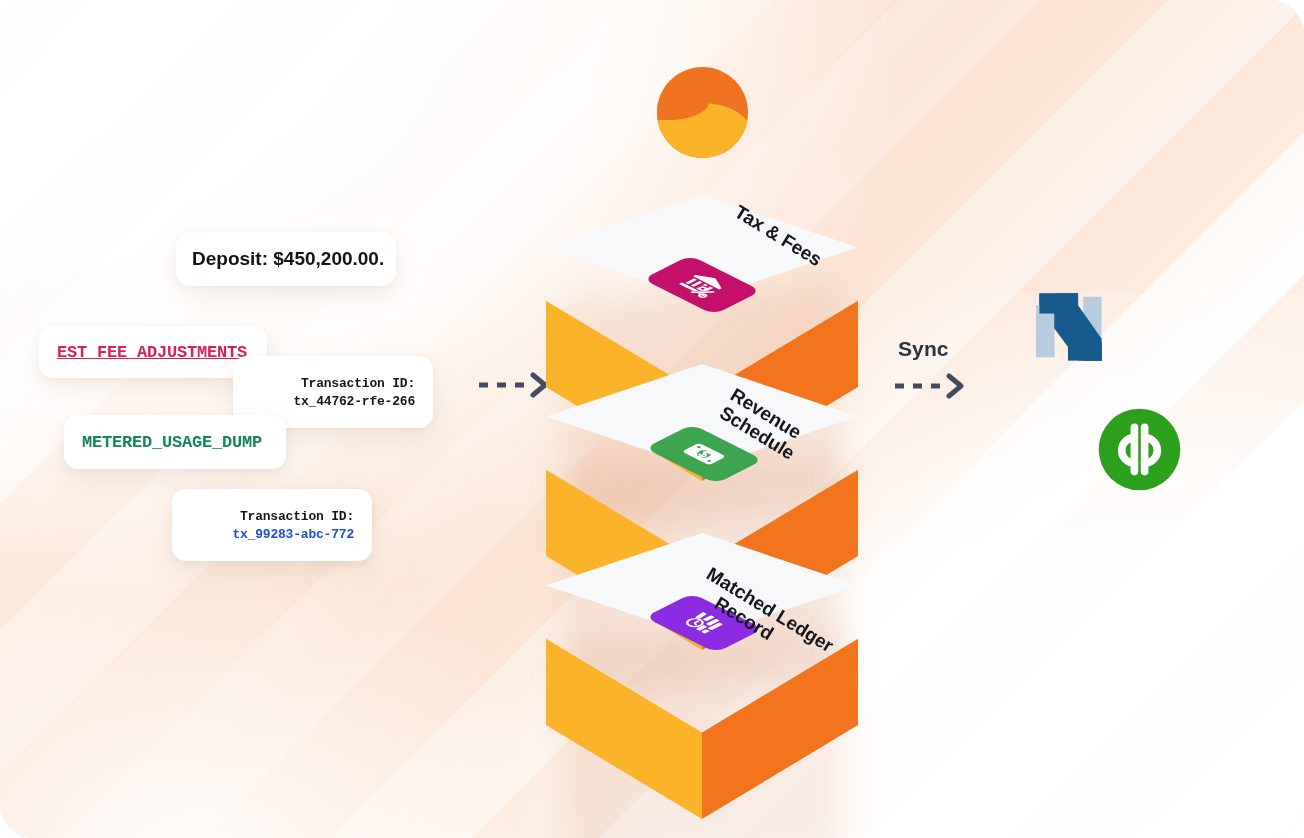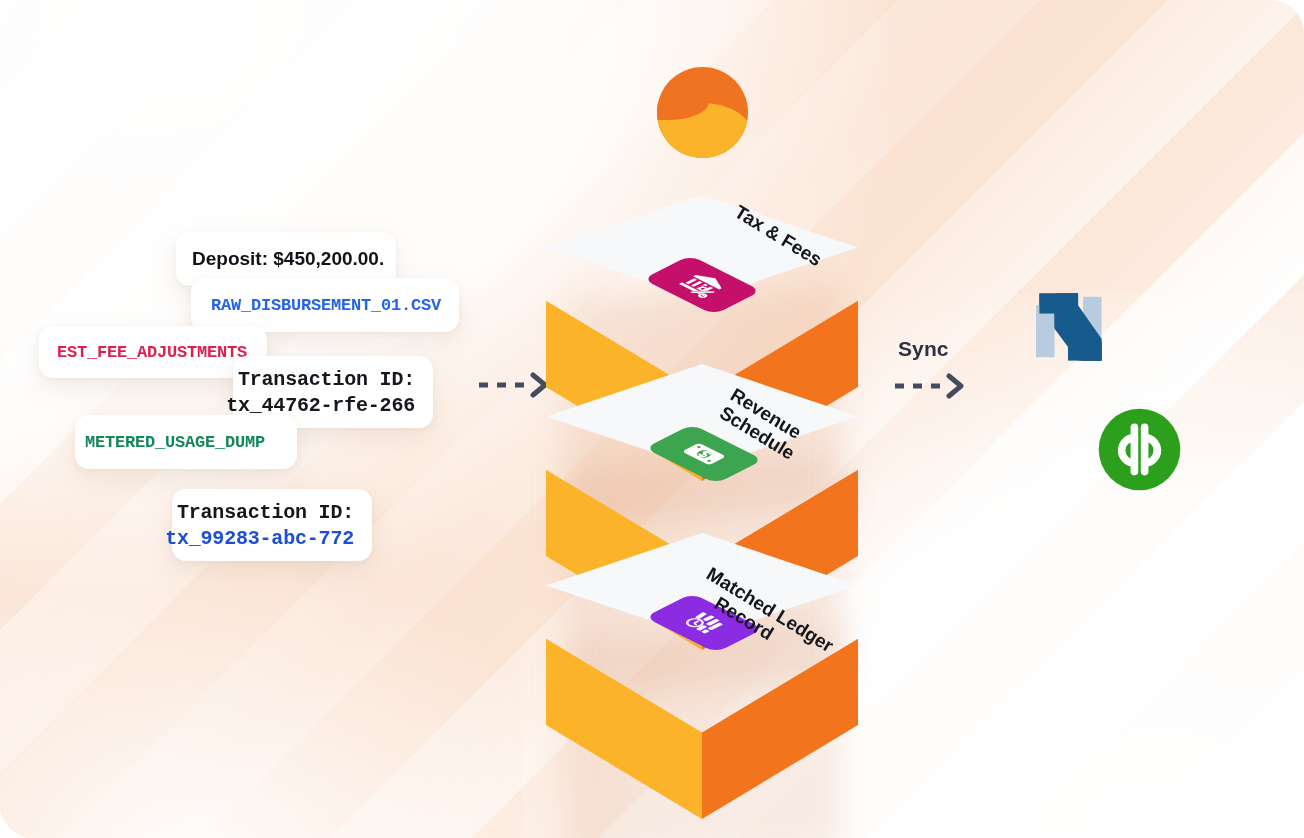--- a/index.html
+++ b/index.html
@@ -163,21 +163,21 @@
     border-radius: 14px;
     box-shadow: 0 10px 26px rgba(160, 120, 95, 0.13), 0 2px 6px rgba(140,110,90,0.07);
     display: flex;
     flex-direction: column;
     justify-content: center;
     box-sizing: border-box;
   }
   .card .mono {
     font-family: "Liberation Mono", "DejaVu Sans Mono", monospace;
     font-weight: 700;
-    font-size: 20px;
+    font-size: 13px;
     letter-spacing: -0.2px;
     white-space: nowrap;
   }
   .card .sans-bold {
     font-family: "Liberation Sans", sans-serif;
     font-weight: 700;
     font-size: 19px;
     color: #111318;
     white-space: nowrap;
   }
@@ -210,34 +210,31 @@
   <div class="bg-wash-bl"></div>
 
   <div class="brand-logo">
     <div class="wave"></div>
   </div>
 
   <div class="card" style="left:176px; top:232px; width:220px; height:54px; padding:0 16px;">
     <div class="sans-bold" style="color:#111318;">Deposit: $450,200.00.</div>
   </div>
 
-  <div class="card" style="left:191px; top:278px; width:268px; height:54px; padding:0 18px; align-items:flex-end;">
-    <div class="mono" style="color:#2563EB; font-size:17px;">RAW_DISBURSEMENT_01.CSV</div>
-  </div>
 
   <div class="card" style="left:39px; top:326px; width:228px; height:52px; padding:0 20px; align-items:flex-end;">
-    <div class="mono" style="color:#DC2150; font-size:17px;">EST_FEE_ADJUSTMENTS</div>
+    <div class="mono" style="color:#DC2150; font-size:17px;text-decoration:underline;">EST_FEE_ADJUSTMENTS</div>
   </div>
 
   <div class="card" style="left:233px; top:356px; width:200px; height:72px; padding:0 18px; align-items:flex-end;">
     <div class="mono" style="color:#15171C;">Transaction ID:</div>
     <div class="mono line2" style="color:#15171C;">tx_44762-rfe-266</div>
   </div>
 
-  <div class="card" style="left:75px; top:415px; width:222px; height:54px; padding:0 32px; align-items:flex-end;">
+  <div class="card" style="left:64px; top:415px; width:222px; height:54px; padding:0 24px; align-items:flex-end;">
     <div class="mono" style="color:#12875A; font-size:17px;">METERED_USAGE_DUMP</div>
   </div>
 
   <div class="card" style="left:172px; top:489px; width:200px; height:72px; padding:0 18px; align-items:flex-end;">
     <div class="mono" style="color:#15171C;">Transaction ID:</div>
     <div class="mono line2" style="color:#1d4ed8;">tx_99283-abc-772</div>
   </div>
 
   <div class="arrow" style="left:477px; top:372px; width:76px;">
     <svg viewBox="0 0 76 26" width="76" height="26" aria-hidden="true">

